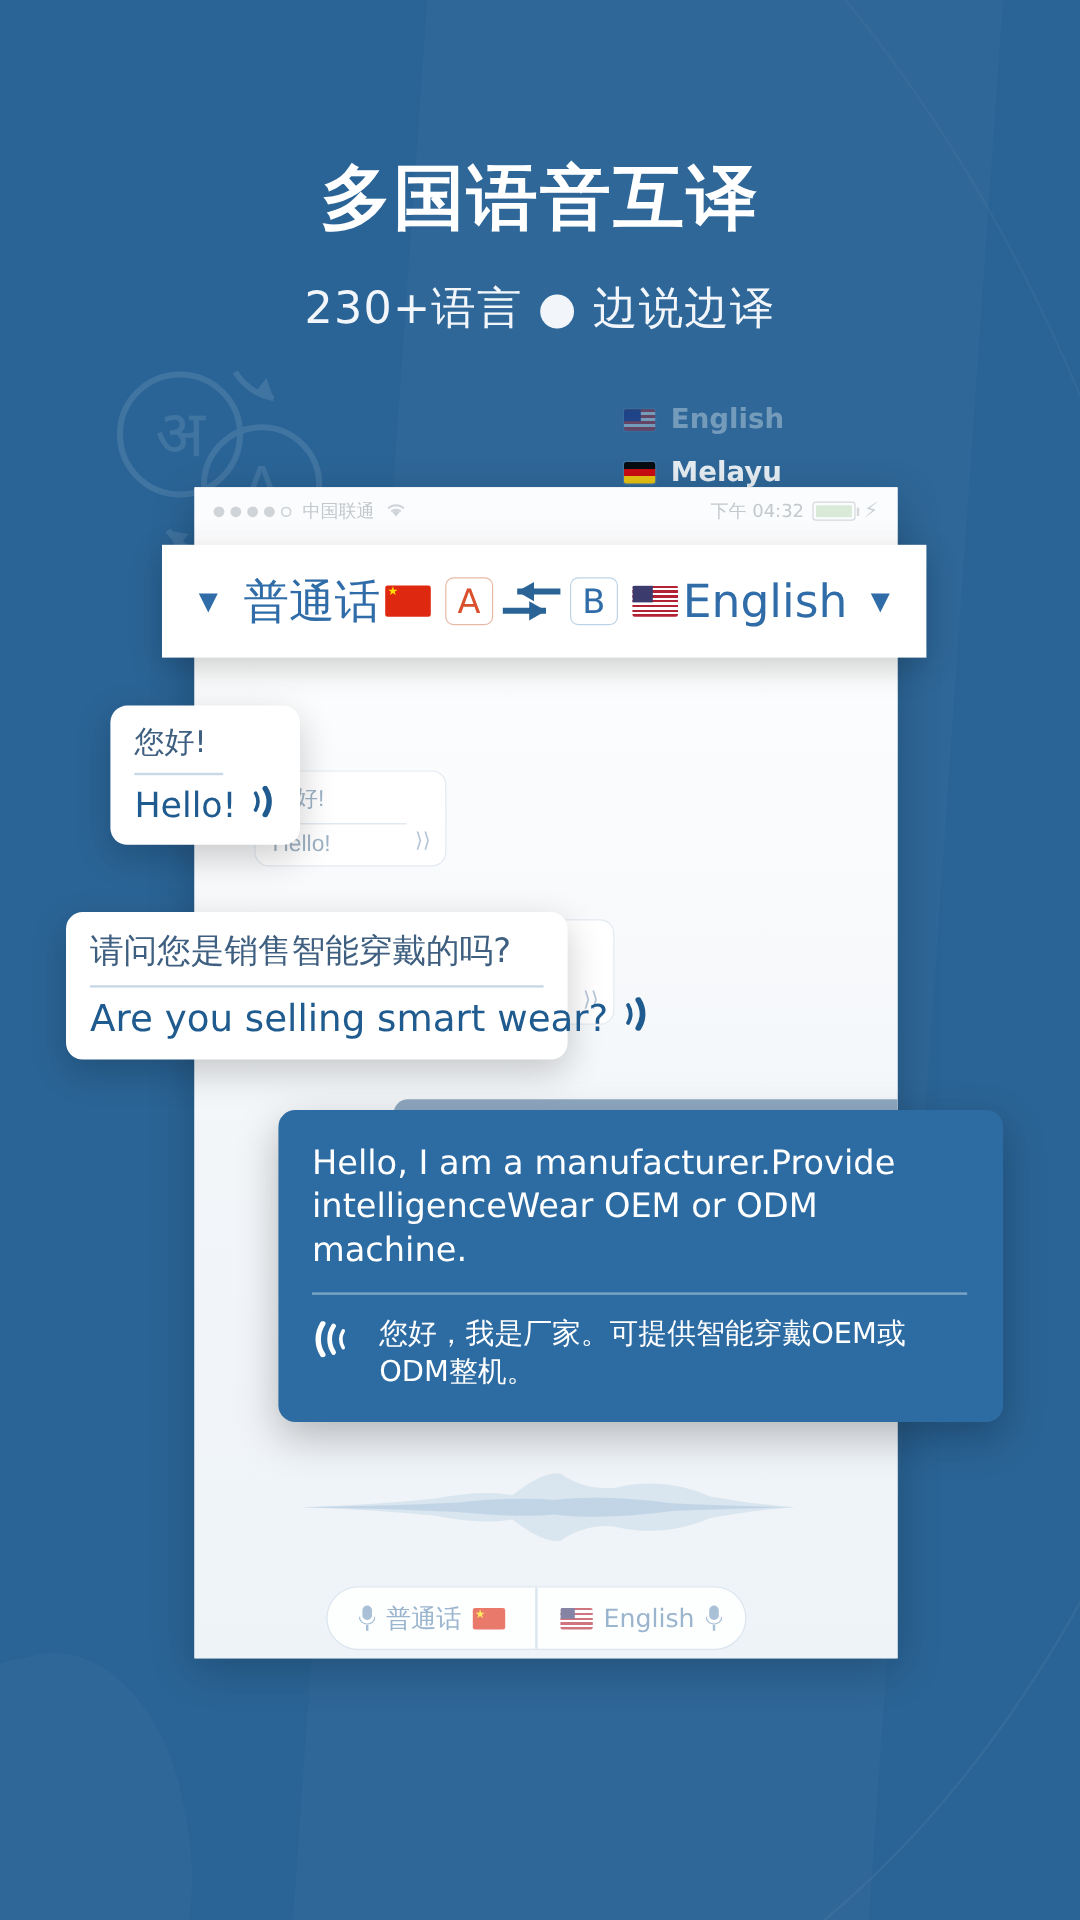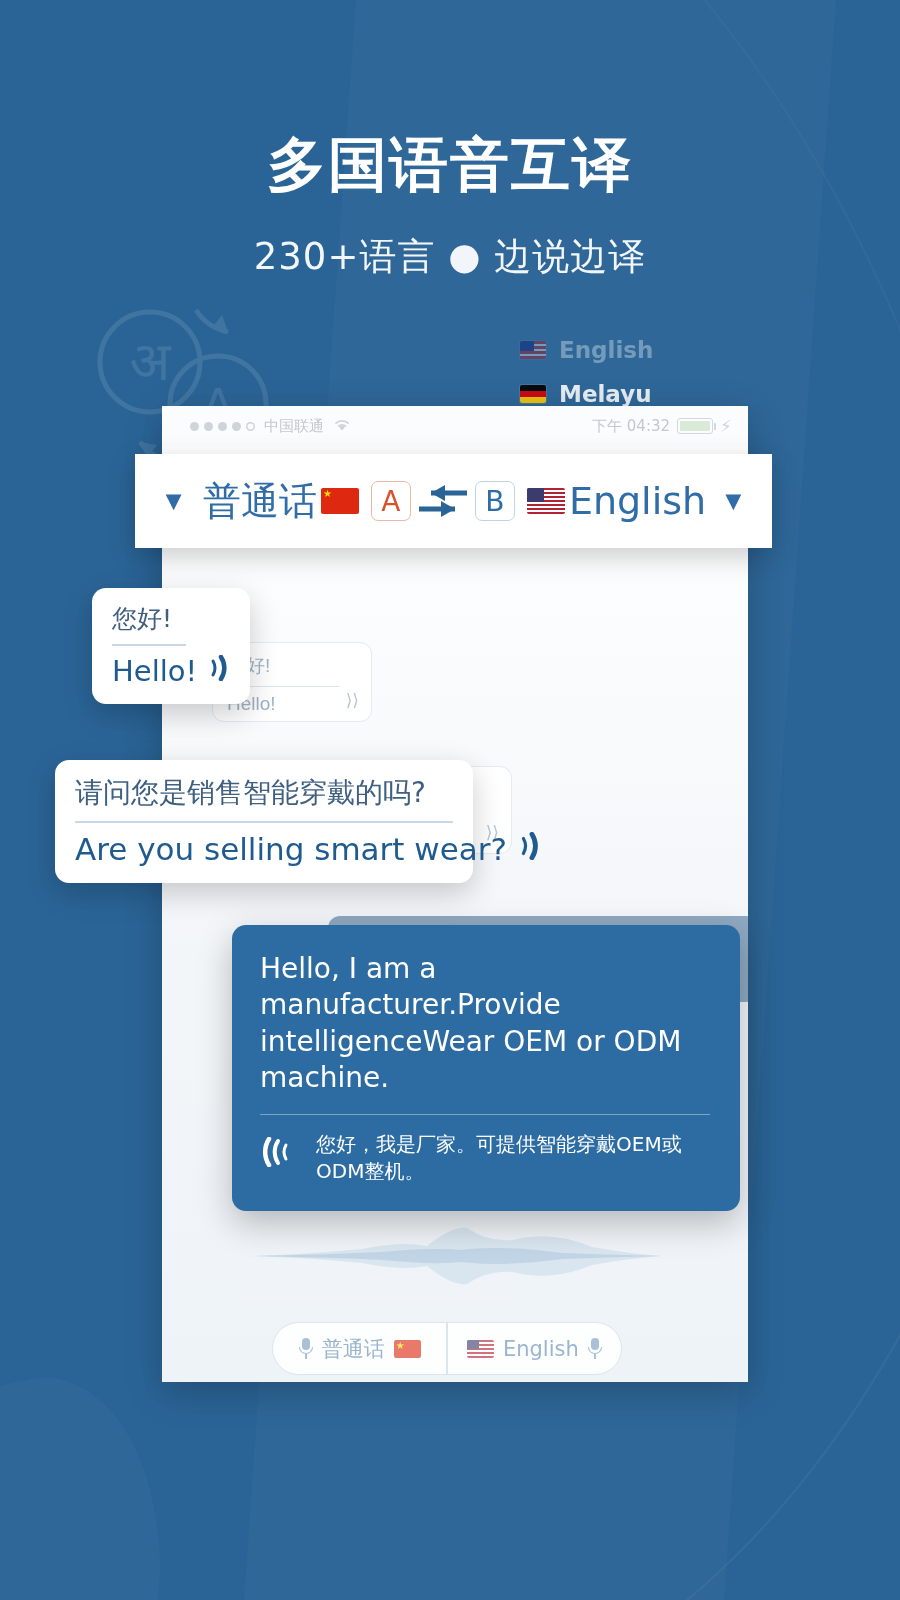--- a/index.html
+++ b/index.html
@@ -78,21 +78,21 @@
 
   
   .phone {
     position:absolute; left:162px; top:406px; width:586px; height:976px;
     background:#ffffff;
     box-shadow:0 10px 34px rgba(0,0,0,.22);
     overflow:hidden;
   }
   .status-bar {
     height:40px; background:#fbfcfd; display:flex; align-items:center;
-    padding:0 28px; color:#b9bfc6; font-size:15px; position:relative;
+    padding:0 16px; color:#b9bfc6; font-size:15px; position:relative;
   }
   .sig-dots { display:flex; gap:5px; align-items:center; }
   .sig-dots i { width:9px; height:9px; border-radius:50%; background:#cfd4d9; display:block; }
   .sig-dots i.open { background:transparent; box-shadow:inset 0 0 0 1.5px #cfd4d9; }
   .carrier { margin-left:9px; color:#c3c8cd; font-size:15px;
              font-family:"DejaVu Sans","Liberation Sans",sans-serif; }
   .wifi { margin-left:8px; color:#cfd4d9; }
   .sb-right { position:absolute; right:16px; display:flex; align-items:center; gap:7px; }
   .sb-time { color:#c3c8cd; font-size:15px; font-family:"DejaVu Sans","Liberation Sans",sans-serif; }
   .batt { width:36px; height:16px; border:1.5px solid #d3d8dc; border-radius:3px; position:relative; }
@@ -166,29 +166,29 @@
                  font-family:"DejaVu Sans","Liberation Sans",sans-serif; white-space:nowrap; }
   .spk { flex:0 0 auto; }
 
   .co1 { left:92px; top:588px; width:158px; }
   .co1 .co-div { width:74px; }
   .co2 { left:55px; top:760px; width:418px; }
   .co2 .co-top { font-size:28px; }
   .co2 .co-bot-text { font-size:31px; }
 
   .callout-blue {
-    position:absolute; left:232px; top:925px; width:508px;
+    position:absolute; left:232px; top:925px; width:604px;
     background:#2d6ca2; border-radius:14px; padding:26px 30px 26px 28px;
     box-shadow:0 12px 34px rgba(0,0,0,.25);
   }
   .cb-en { color:#ffffff; font-size:28px; line-height:1.3; font-weight:400;
            font-family:"DejaVu Sans","Liberation Sans",sans-serif; }
   .cb-div { height:1.5px; background:rgba(255,255,255,.38); margin:17px 0 16px; }
   .cb-row { display:flex; align-items:flex-start; gap:22px; }
-  .cb-zh { color:#ffffff; font-size:20px; line-height:1.35; font-weight:400; flex:1;
+  .cb-zh { color:#ffffff; font-size:24px; line-height:1.35; font-weight:400; flex:1;
            font-family:"DejaVu Sans","Liberation Sans",sans-serif; }
 </style>
 </head>
 <body>
 
 <div class="bg-deco">
   <div class="wedge"></div>
   <div class="arc arc-a"></div>
   <div class="arc arc-b"></div>
   <div class="blob"></div>

